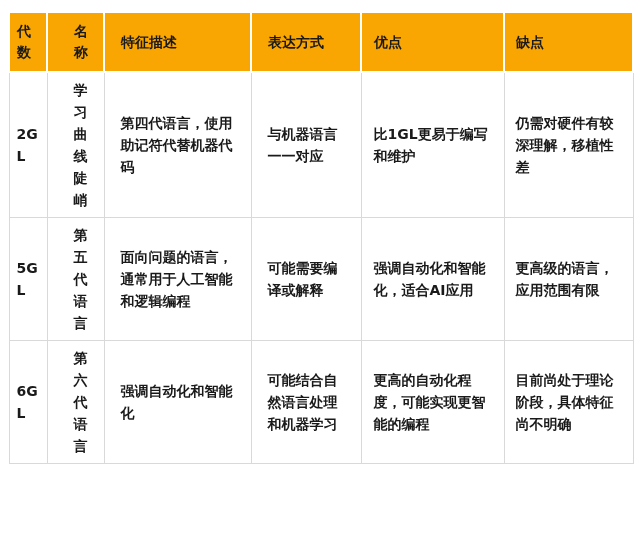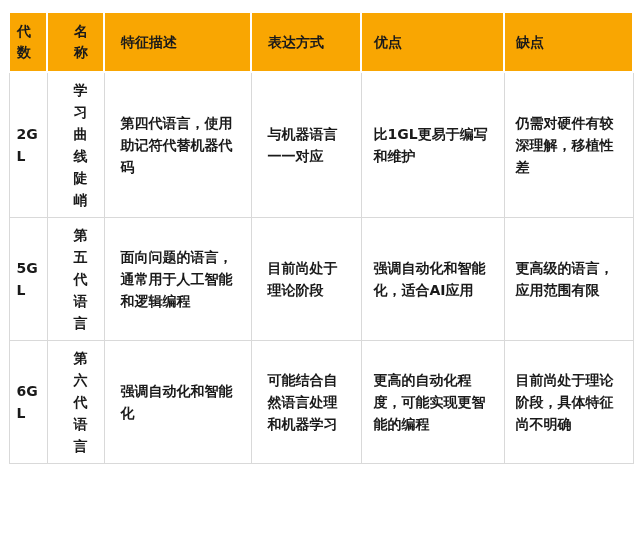--- a/index.html
+++ b/index.html
@@ -83,21 +83,21 @@
         <td class="col-name">学习曲线陡峭</td>
         <td class="col-desc">第四代语言，使用助记符代替机器代码</td>
         <td class="col-expr">与机器语言一一对应</td>
         <td class="col-pros">比1GL更易于编写和维护</td>
         <td class="col-cons">仍需对硬件有较深理解，移植性差</td>
       </tr>
       <tr>
         <td class="col-gen">5GL</td>
         <td class="col-name">第五代语言</td>
         <td class="col-desc">面向问题的语言，通常用于人工智能和逻辑编程</td>
-        <td class="col-expr">目前尚处于理论阶段</td>
+        <td class="col-expr">可能需要编译或解释</td>
         <td class="col-pros">强调自动化和智能化，适合AI应用</td>
         <td class="col-cons">更高级的语言，应用范围有限</td>
       </tr>
       <tr>
         <td class="col-gen">6GL</td>
         <td class="col-name">第六代语言</td>
         <td class="col-desc">强调自动化和智能化</td>
         <td class="col-expr">可能结合自然语言处理和机器学习</td>
         <td class="col-pros">更高的自动化程度，可能实现更智能的编程</td>
         <td class="col-cons">目前尚处于理论阶段，具体特征尚不明确</td>

